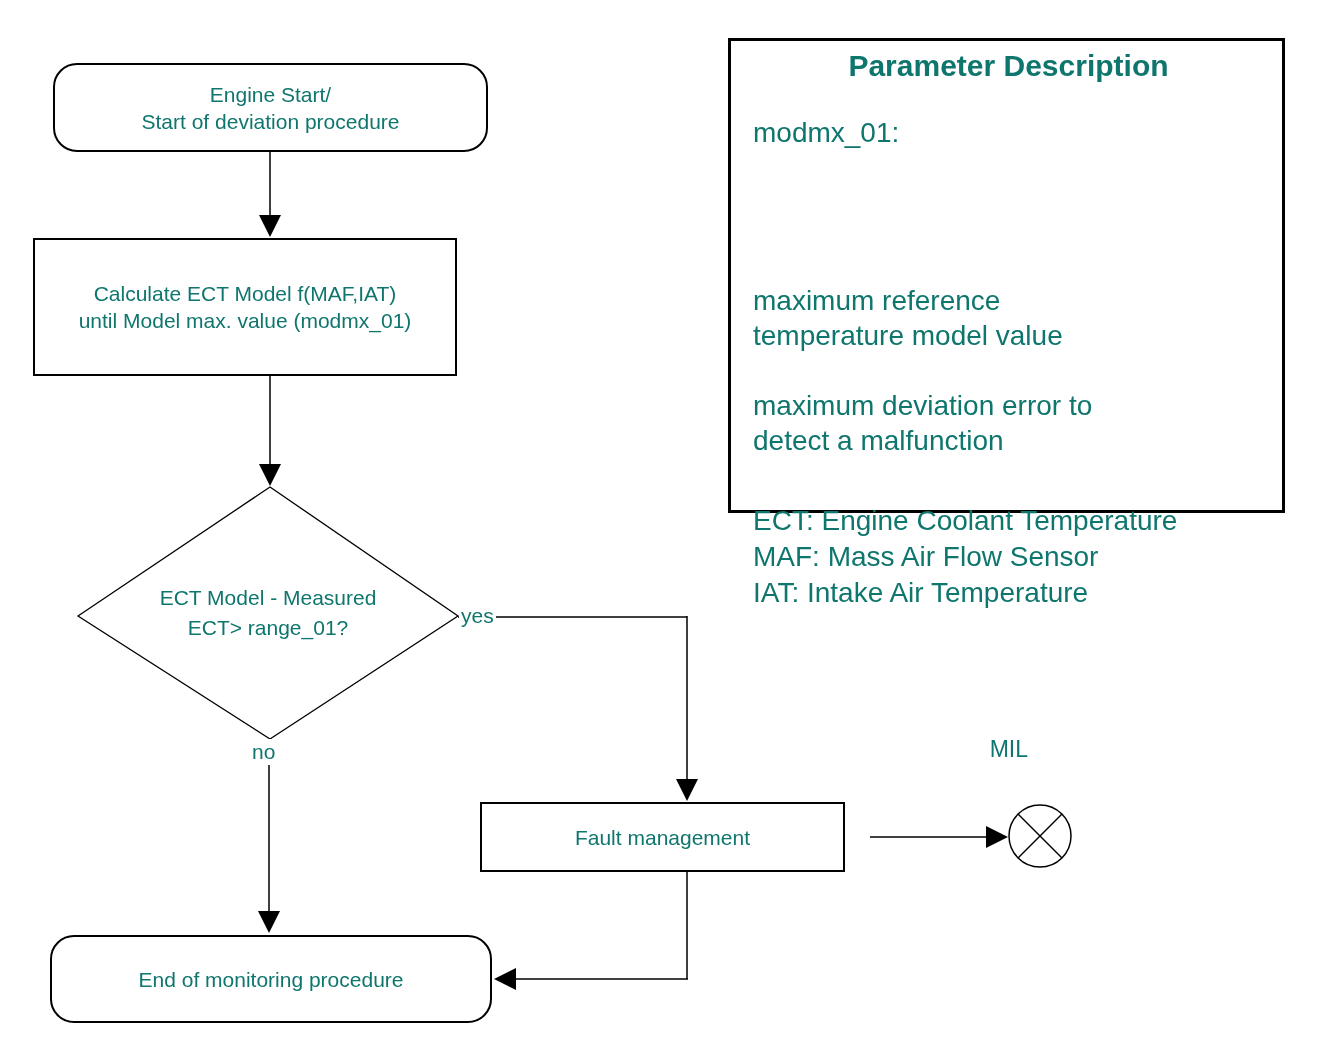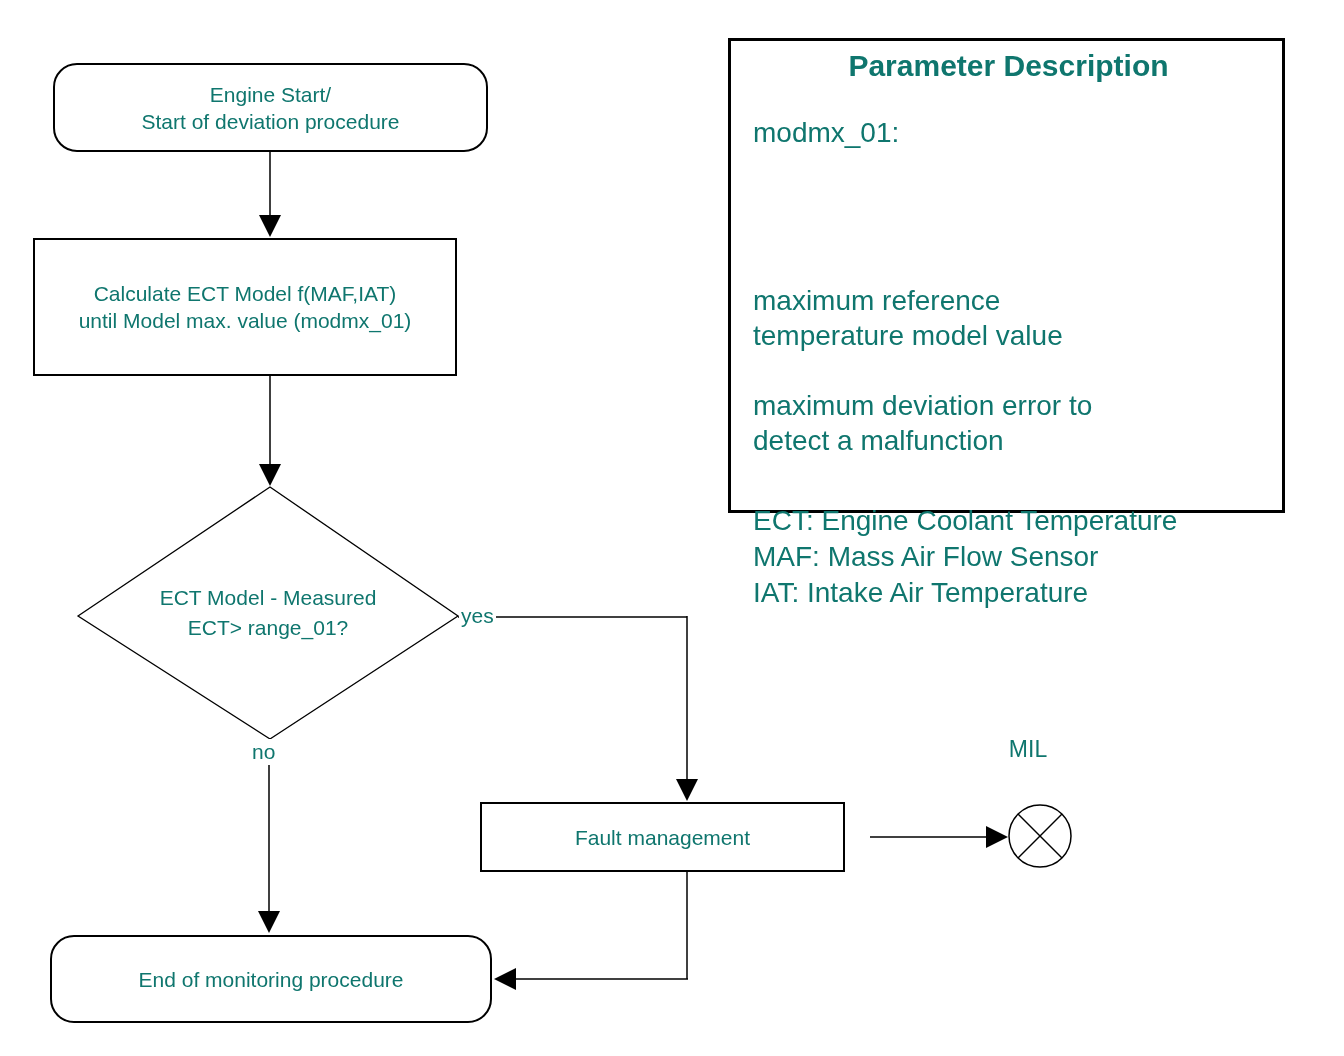--- a/index.html
+++ b/index.html
@@ -97,21 +97,21 @@
     <div>ECT&gt; range_01?</div>
   </div>
 
   <div class="edge-label" style="left:459px; top:603px;">yes</div>
   <div class="edge-label" style="left:250px; top:739px;">no</div>
 
   <div class="node" style="left:480px; top:802px; width:365px; height:70px;">
     <div>Fault management</div>
   </div>
 
-  <div class="mil-label" style="left:1000px; top:736px; width:56px;">MIL</div>
+  <div class="mil-label" style="left:972px; top:736px; width:56px;text-align:right;">MIL</div>
 
   <div class="node rounded" style="left:50px; top:935px; width:442px; height:88px;">
     <div>End of monitoring procedure</div>
   </div>
 
   <div class="param-box">
     <div class="param-title">Parameter Description</div>
 
     <div class="param-row first">
       <div class="param-name">modmx_01:</div>

